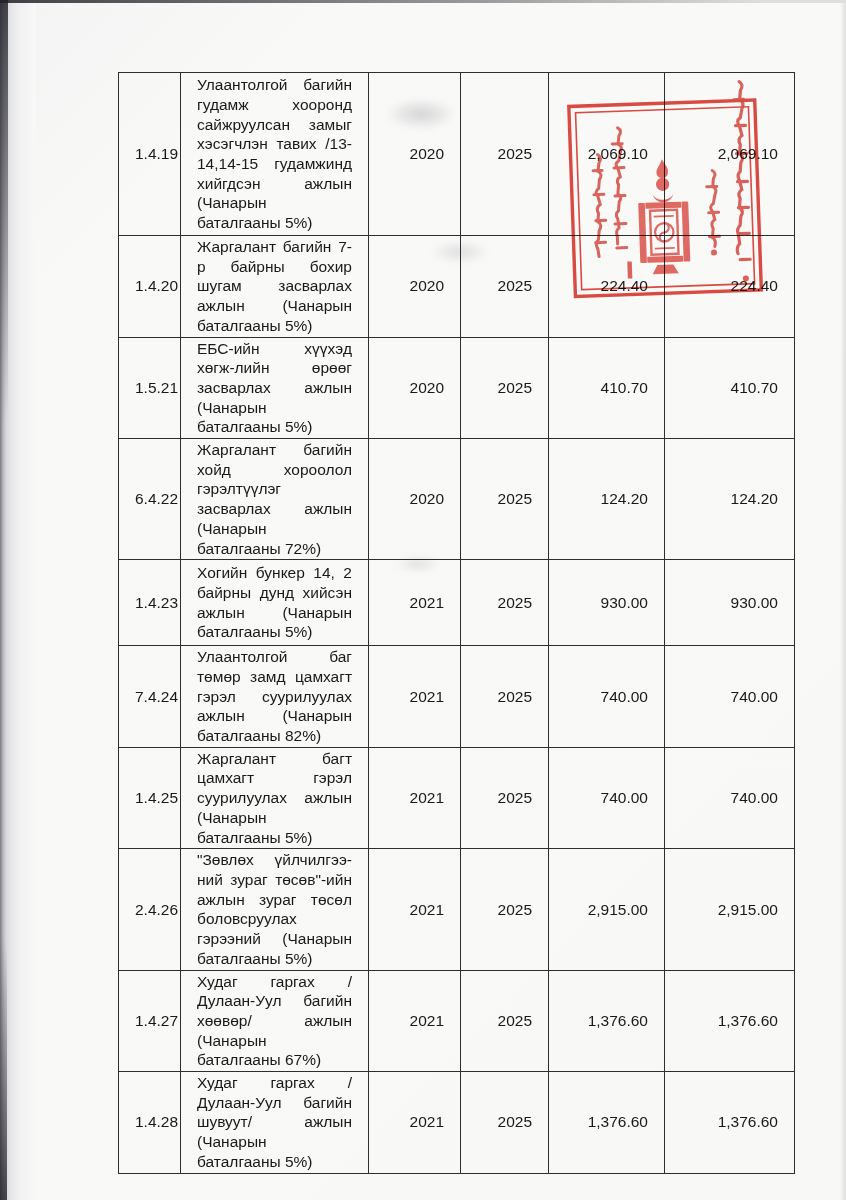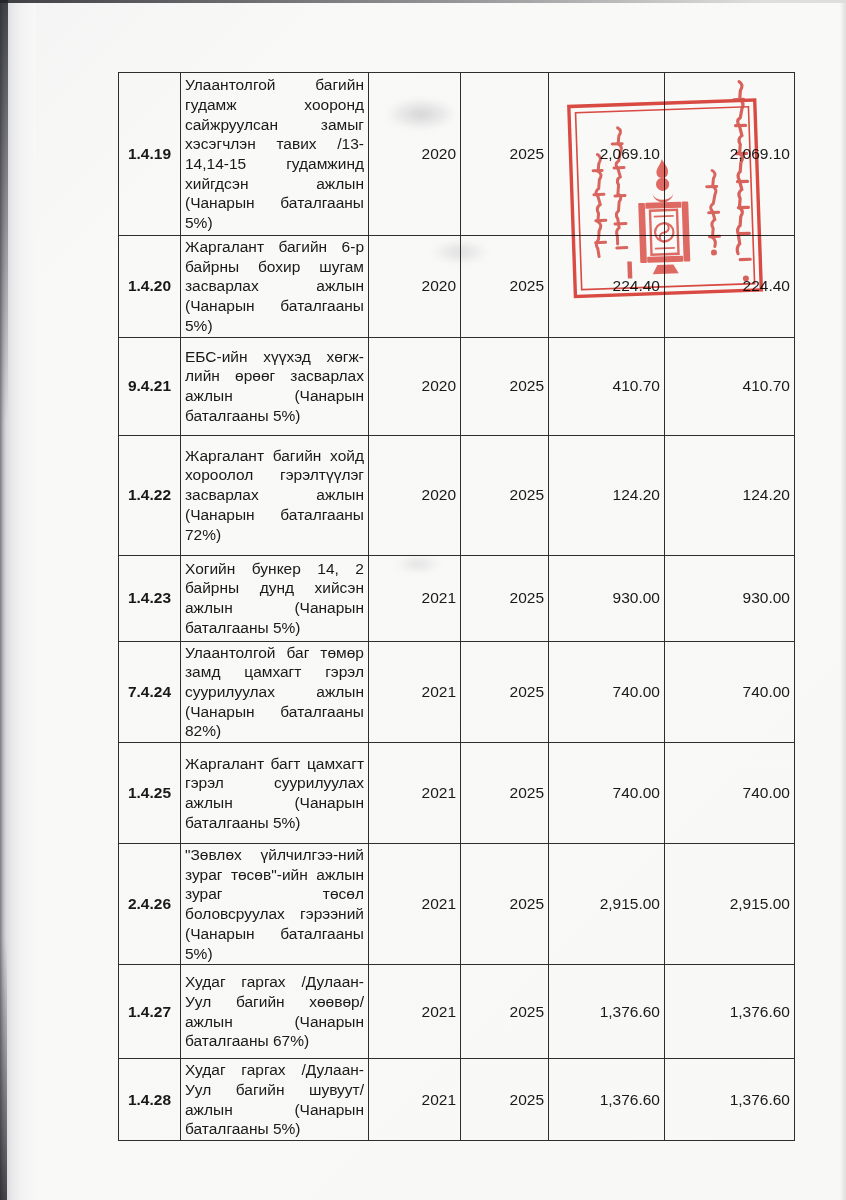--- a/index.html
+++ b/index.html
@@ -42,23 +42,23 @@
   
   table.doc{
     position:absolute;left:118px;top:72px;width:676px;
     border-collapse:collapse;table-layout:fixed;
     color:#191919;
   }
   table.doc td{
     border:1.6px solid #2e2e2e;
     font-size:15.5px;line-height:19.7px;
     vertical-align:middle;
-    padding:1px 4px;
-  }
-  td.c-id{text-align:center;padding:1px 2px;font-weight:bold;}
+    padding:1px 16px;
+  }
+  td.c-id{text-align:center;padding:1px 2px;}
   td.c-desc{text-align:justify;padding:1px 6px 1px 8px;}
   td.c-year,td.c-amt{text-align:right;}
   
   tr.r0 td{height:160px;} tr.r1 td{height:95px;} tr.r2 td{height:95px;}
   tr.r3 td{height:117px;} tr.r4 td{height:83px;}  tr.r5 td{height:96px;}
   tr.r6 td{height:98px;}  tr.r7 td{height:115px;} tr.r8 td{height:91px;}
   tr.r9 td{height:78px;margin-top:46px;}
 
   
   .stamp{
@@ -91,36 +91,36 @@
       <tr class="r0">
         <td class="c-id">1.4.19</td>
         <td class="c-desc">Улаантолгой багийн гудамж хооронд сайжруулсан замыг хэсэгчлэн тавих /13-14,14-15 гудамжинд хийгдсэн ажлын (Чанарын баталгааны 5%)</td>
         <td class="c-year">2020</td>
         <td class="c-year">2025</td>
         <td class="c-amt">2,069.10</td>
         <td class="c-amt">2,069.10</td>
       </tr>
       <tr class="r1">
         <td class="c-id">1.4.20</td>
-        <td class="c-desc">Жаргалант багийн 6-р байрны бохир шугам засварлах ажлын (Чанарын баталгааны 5%)</td>
+        <td class="c-desc">Жаргалант багийн 7-р байрны бохир шугам засварлах ажлын (Чанарын баталгааны 5%)</td>
         <td class="c-year">2020</td>
         <td class="c-year">2025</td>
         <td class="c-amt">224.40</td>
         <td class="c-amt">224.40</td>
       </tr>
       <tr class="r2">
-        <td class="c-id">9.4.21</td>
+        <td class="c-id">1.5.21</td>
         <td class="c-desc">ЕБС-ийн хүүхэд хөгж-лийн өрөөг засварлах ажлын (Чанарын баталгааны 5%)</td>
         <td class="c-year">2020</td>
         <td class="c-year">2025</td>
         <td class="c-amt">410.70</td>
         <td class="c-amt">410.70</td>
       </tr>
       <tr class="r3">
-        <td class="c-id">1.4.22</td>
+        <td class="c-id">6.4.22</td>
         <td class="c-desc">Жаргалант багийн хойд хороолол гэрэлтүүлэг засварлах ажлын (Чанарын баталгааны 72%)</td>
         <td class="c-year">2020</td>
         <td class="c-year">2025</td>
         <td class="c-amt">124.20</td>
         <td class="c-amt">124.20</td>
       </tr>
       <tr class="r4">
         <td class="c-id">1.4.23</td>
         <td class="c-desc">Хогийн бункер 14, 2 байрны дунд хийсэн ажлын (Чанарын баталгааны 5%)</td>
         <td class="c-year">2021</td>

